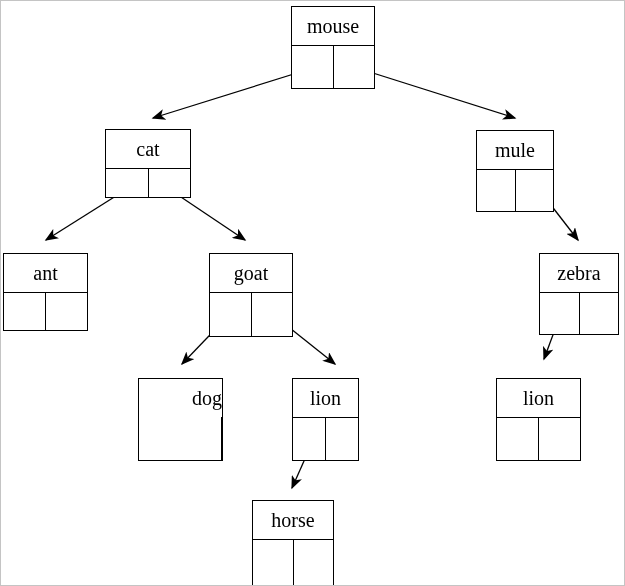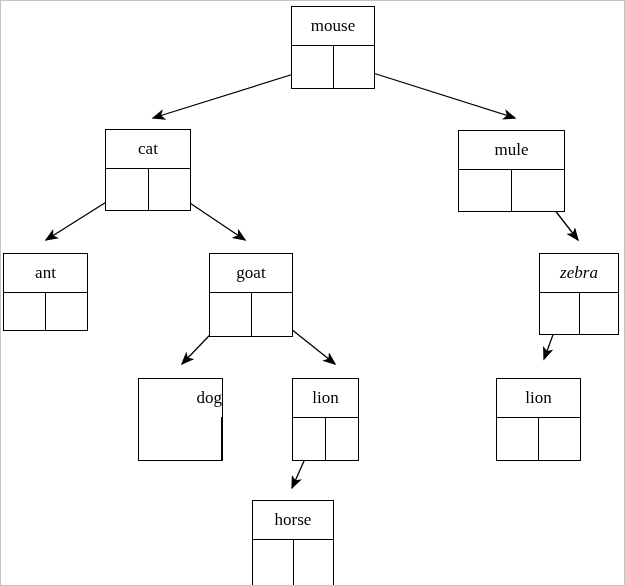--- a/index.html
+++ b/index.html
@@ -30,21 +30,21 @@
     box-sizing: border-box;
     border: 1.5px solid #000000;
     background: #ffffff;
     display: flex;
     flex-direction: column;
   }
   .node-label {
     height: 38px;
     line-height: 38px;
     text-align: center;
-    font-size: 17px;
+    font-size: 20px;
     color: #000000;
     flex: 0 0 38px;
     overflow: hidden;
   }
   .node-cells {
     flex: 1 1 auto;
     display: flex;
     border-top: 1.5px solid #000000;
   }
   .cell { flex: 1 1 50%; }
@@ -71,49 +71,49 @@
       <line x1="311" y1="442" x2="291" y2="487" stroke="#000000" stroke-width="1.3" marker-end="url(#arrowhead)"></line>
     </svg>
   <div>
       <div class="node" style="left: 290px; top: 5px; width: 84px; height: 83px;">
         <div class="node-label">mouse</div>
         <div class="node-cells">
           <div class="cell left"></div>
           <div class="cell right"></div>
         </div>
       </div>
-      <div class="node" style="left: 104px; top: 128px; width: 86px; height: 82px;">
+      <div class="node" style="left: 104px; top: 128px; width: 86px; height: 69px;">
         <div class="node-label">cat</div>
         <div class="node-cells">
           <div class="cell left"></div>
           <div class="cell right"></div>
         </div>
       </div>
-      <div class="node" style="left: 457px; top: 129px; width: 107px; height: 82px;">
+      <div class="node" style="left: 475px; top: 129px; width: 78px; height: 82px;">
         <div class="node-label">mule</div>
         <div class="node-cells">
           <div class="cell left"></div>
           <div class="cell right"></div>
         </div>
       </div>
       <div class="node" style="left: 2px; top: 252px; width: 85px; height: 78px;">
         <div class="node-label">ant</div>
         <div class="node-cells">
           <div class="cell left"></div>
           <div class="cell right"></div>
         </div>
       </div>
       <div class="node" style="left: 208px; top: 252px; width: 84px; height: 84px; justify-content: center;">
         <div class="node-label">goat</div>
         <div class="node-cells">
           <div class="cell left"></div>
           <div class="cell right"></div>
         </div>
       </div>
-      <div class="node" style="left: 538px; top: 252px; width: 80px; height: 82px; font-style: italic;">
+      <div class="node" style="left: 538px; top: 252px; width: 80px; height: 82px;">
         <div class="node-label">zebra</div>
         <div class="node-cells">
           <div class="cell left"></div>
           <div class="cell right"></div>
         </div>
       </div>
       <div class="node" style="left: 137px; top: 377px; width: 85px; height: 83px; align-items: flex-end;">
         <div class="node-label">dog</div>
         <div class="node-cells">
           <div class="cell left"></div>

